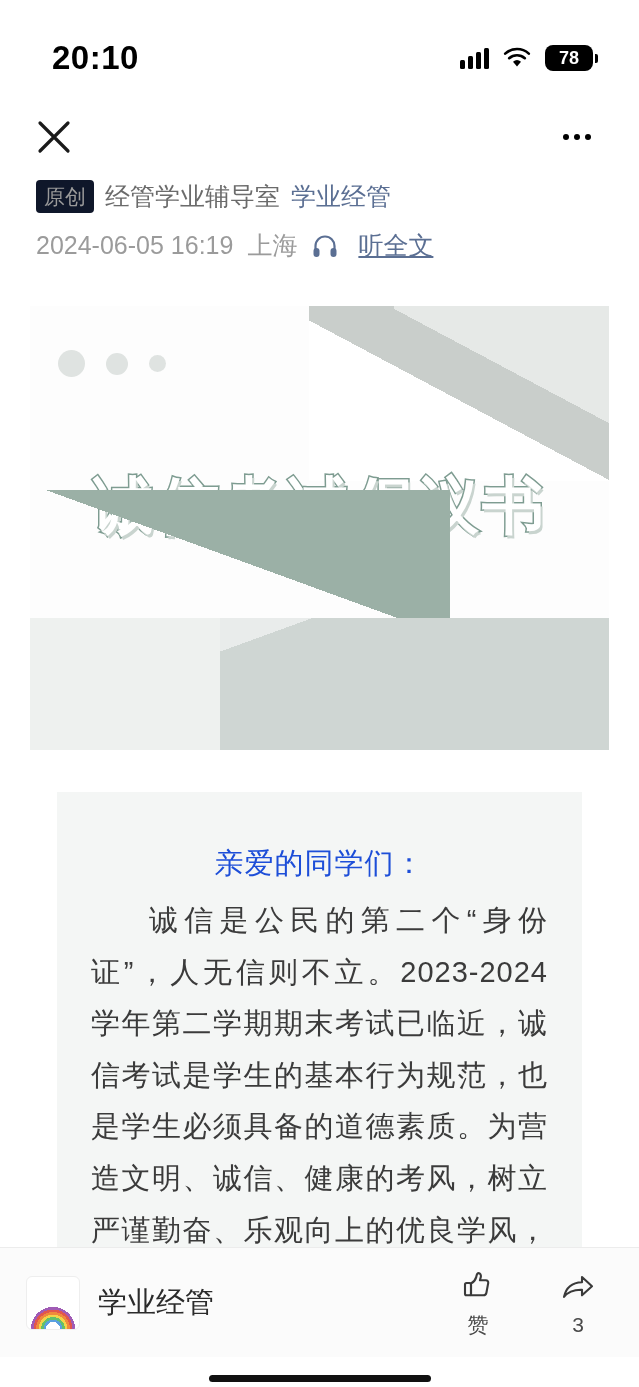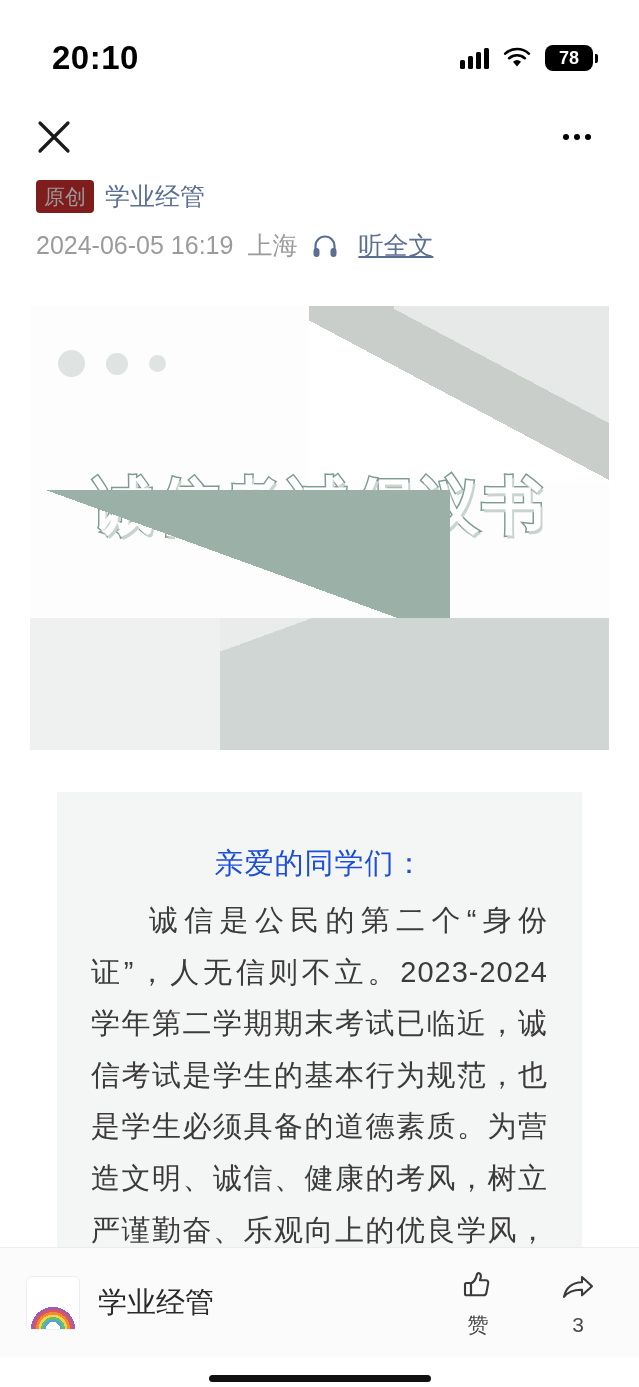--- a/index.html
+++ b/index.html
@@ -119,21 +119,21 @@
   }
 
   .meta-line {
     display: flex;
     align-items: center;
     gap: 11px;
     padding: 10px 36px 0 36px;
     flex-wrap: wrap;
   }
   .tag-original {
-    background: #7f1d1d;
+    background: #0f172a;
     color: #9a9a9a;
     font-size: 21px;
     padding: 3px 8px;
     border-radius: 4px;
     line-height: 1.3;
   }
   .author-name {
     font-size: 25px;
     color: #6b6b6b;
   }
@@ -362,20 +362,21 @@
       <span></span>
         <span></span>
         <span></span>
     </div>
   </div>
 
   <div class="content">
 
     <div class="meta-line">
       <span class="tag-original">原创</span>
+      <span class="author-name">经管学业辅导室</span>
       <span class="account-link">学业经管</span>
     </div>
 
     <div class="meta-line2">
       <span class="pub-date">2024-06-05 16:19</span>
       <span class="pub-loc">上海</span>
       <span class="listen">
         <svg class="headphone-icon" width="28" height="28" viewBox="0 0 28 28">
           <path d="M4.5 18v-4a9.5 9.5 0 0119 0v4" stroke="#5b6f93" stroke-width="2.2" fill="none" stroke-linecap="round"></path>
           <rect x="2.5" y="16" width="6" height="9" rx="3" fill="#5b6f93"></rect>

